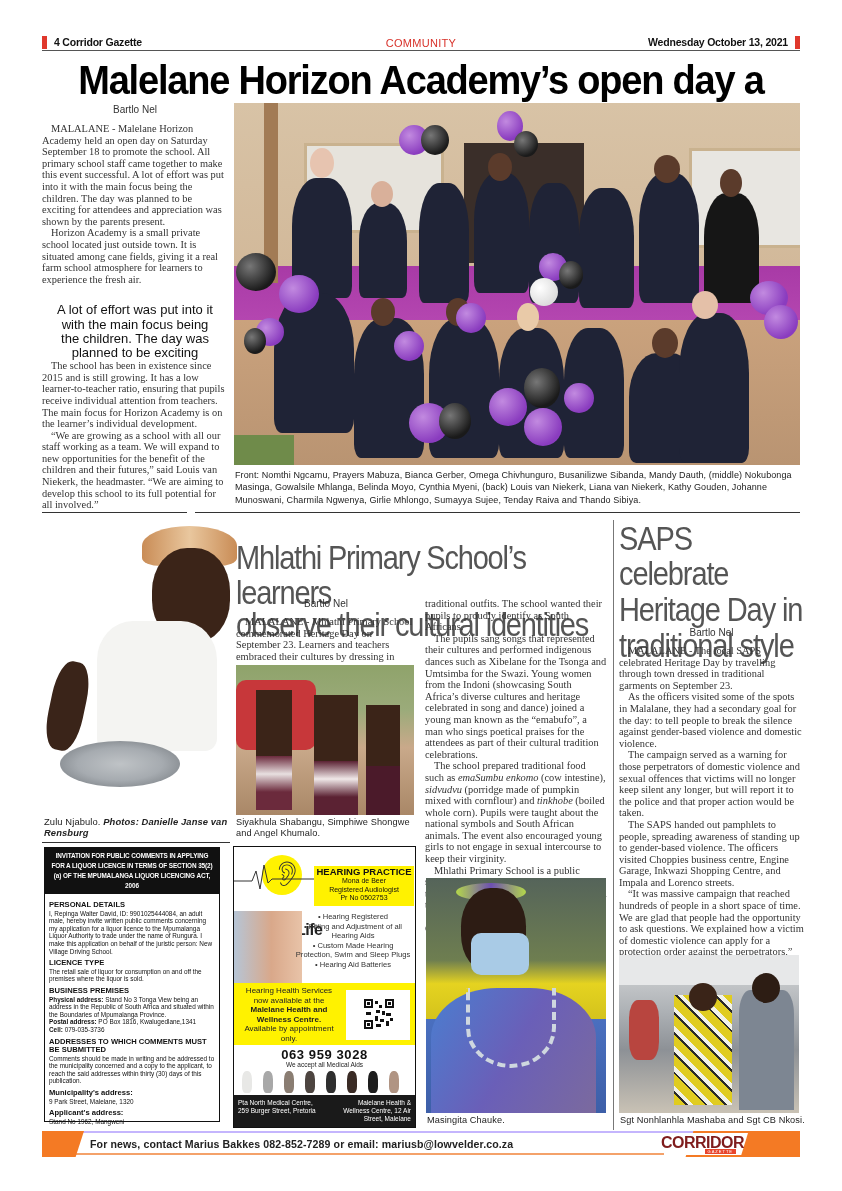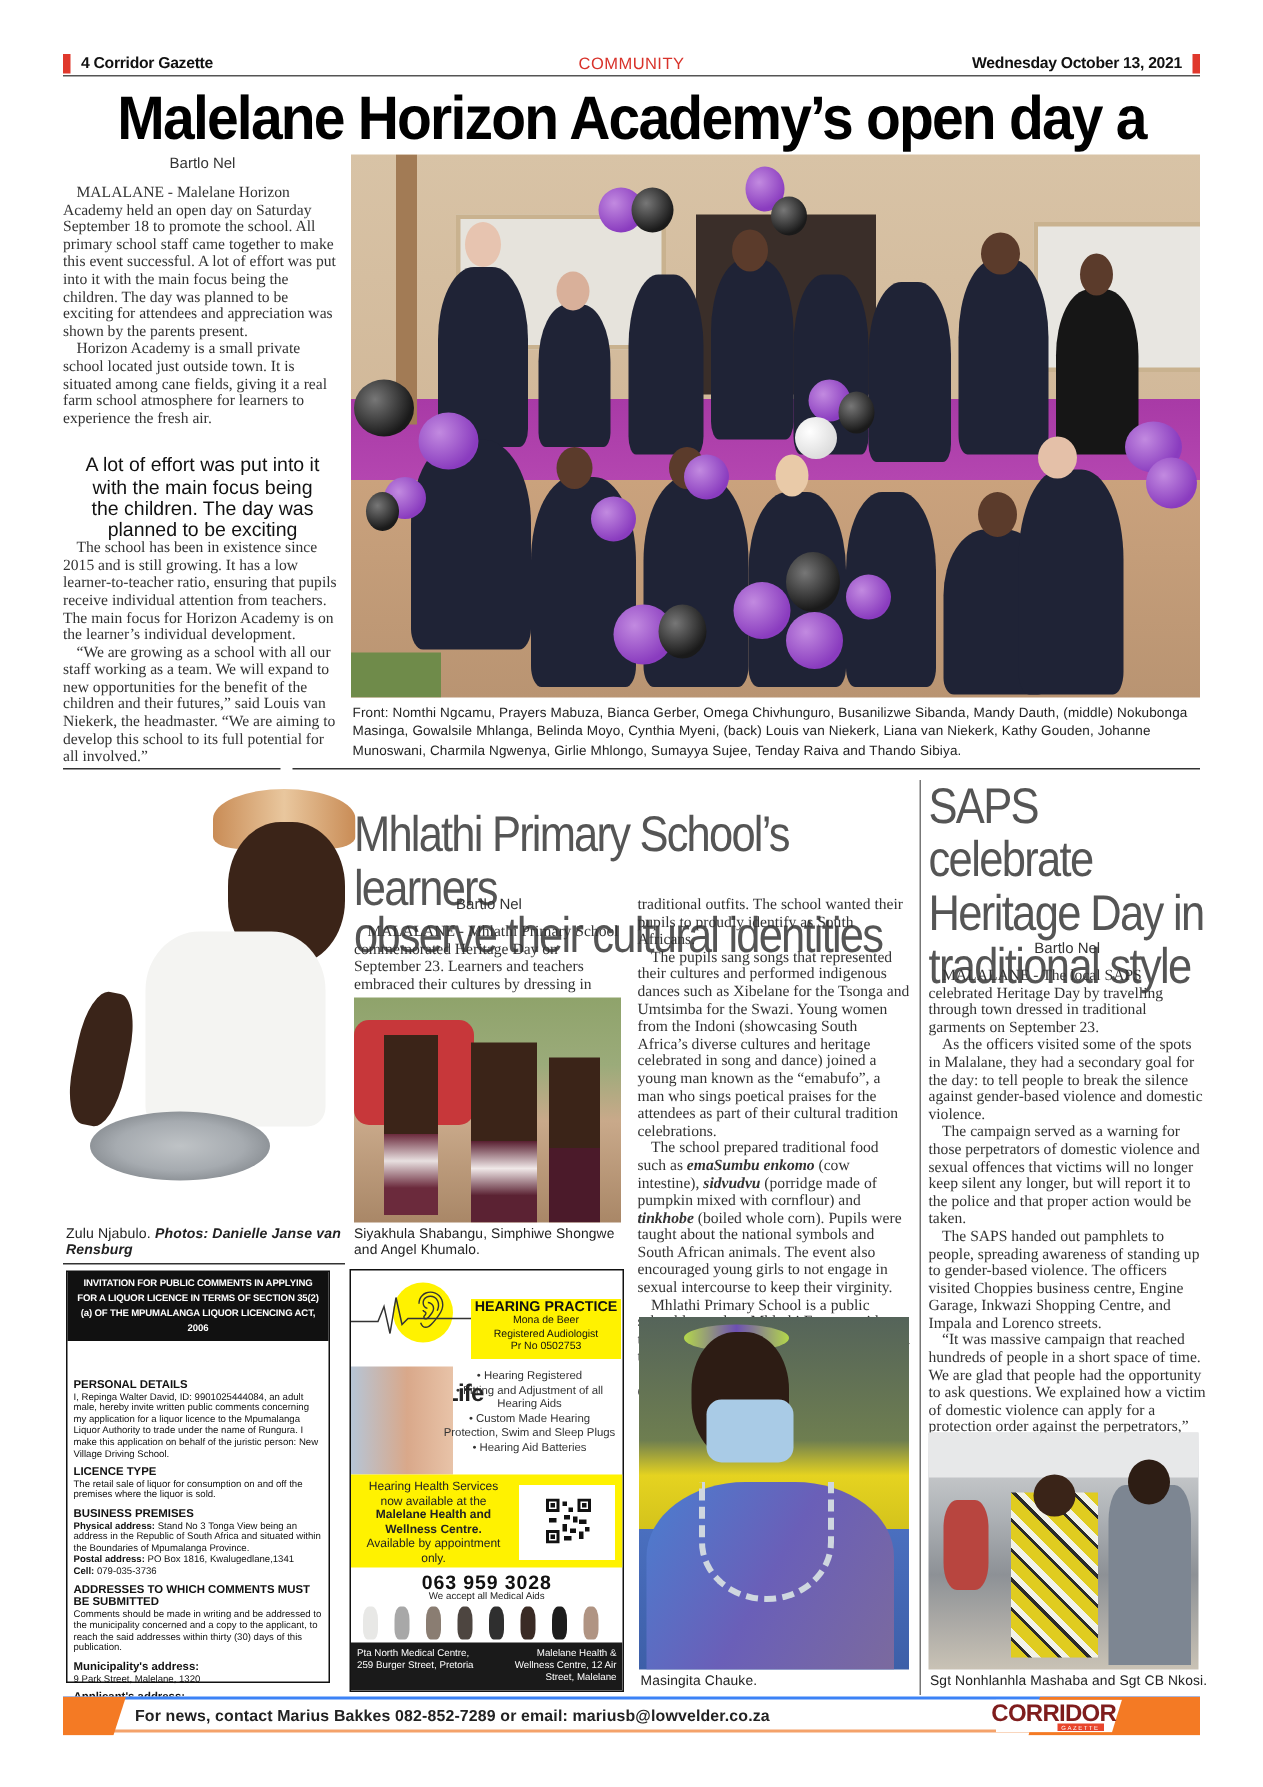--- a/index.html
+++ b/index.html
@@ -17,21 +17,21 @@
   .hdr .date { position: absolute; right: 12px; top: 1px; font-family: "Liberation Sans", sans-serif; font-size: 10.5px; font-weight: bold; color: #111; letter-spacing: -0.2px; }
 
   .headline { position: absolute; top: 55px; left: 42px; width: 758px; text-align: center;
     font-family: "Liberation Sans", sans-serif; font-weight: bold; font-size: 38px; line-height: 46px; letter-spacing: -1.2px; color: #000;
     transform: scaleY(1.08); transform-origin: top center; }
 
   .byline { font-family: "Liberation Sans", sans-serif; font-size: 10px; color: #333; text-align: center; }
 
   .body-text { font-size: 10.4px; line-height: 11.6px; color: #333; text-align: left; }
   .body-text p { text-indent: 9px; }
-  .body-text em { font-style: italic; font-weight: bold; }
+  .body-text em { font-style: italic; }
 
   .pullquote { font-family: "Liberation Sans", sans-serif; font-size: 13px; line-height: 14.2px; text-align: center; color: #111; }
 
   .caption { font-family: "Liberation Sans", sans-serif; font-size: 9px; line-height: 11.3px; color: #222; letter-spacing: 0.1px; }
   .caption b { font-style: italic; font-weight: bold; }
 
   .rule { position: absolute; height: 1px; background: #333; }
   .vrule { position: absolute; width: 1px; background: #777; }
 
   .head2 { font-family: "Liberation Sans", sans-serif; color: #555; font-size: 29px; line-height: 31px; letter-spacing: -1.2px; transform: scaleY(1.15); transform-origin: top left; }
@@ -53,21 +53,21 @@
   .bw { background: radial-gradient(circle at 35% 35%, #fff, #ddd 70%); }
 
   .photo-girl { background: #fff; }
   .photo-dance { background: linear-gradient(180deg, #8fa36b 0%, #9bab7a 30%, #c9a98a 55%, #a98767 100%); }
   .photo-woman { background: linear-gradient(180deg, #55645a 0%, #6e7e50 35%, #e5d320 45%, #d4c31c 60%, #4a6fbf 60%, #3d5fa8 100%); }
   .photo-police { background: linear-gradient(180deg, #d9dadb 0%, #aeb2b6 35%, #8d9196 60%, #c9c2b5 100%); }
 
   
   .notice { position: absolute; left: 44px; top: 847px; width: 176px; height: 275px; border: 1px solid #111; font-family: "Liberation Sans", sans-serif; font-size: 6.4px; line-height: 7.6px; color: #111; }
   .notice .nhead { background: #111; color: #fff; text-align: center; font-weight: bold; font-size: 6.4px; line-height: 10px; padding: 3px 4px; letter-spacing: -0.1px; }
-  .notice .nbody { padding: 21px 4px; }
+  .notice .nbody { padding: 3px 4px; }
   .notice h4 { font-size: 7.6px; font-weight: bold; margin-top: 4px; line-height: 8.6px; }
   .notice b { font-weight: bold; }
 
   
   .ad { position: absolute; left: 233px; top: 846px; width: 183px; height: 282px; border: 1px solid #111; background: #fff; font-family: "Liberation Sans", sans-serif; overflow: hidden; }
   .ad .yhead { position: absolute; left: 80px; top: 3px; width: 100px; height: 40px; background: #fff200; text-align: center; margin-top: 16px; }
   .ad .yhead .t1 { font-weight: bold; font-size: 9.5px; color: #111; line-height: 11px; }
   .ad .yhead .t2 { font-size: 7px; line-height: 8.5px; color: #111; }
   .ad .logo-circle { position: absolute; left: 28px; top: 8px; width: 40px; height: 40px; border-radius: 50%; background: #fff200; }
   .ad .logo-ear { position: absolute; left: 38px; top: 14px; font-size: 24px; color: #333; line-height: 26px; }
@@ -81,21 +81,21 @@
   .ad .qr { position: absolute; left: 112px; top: 7px; width: 64px; height: 50px; background: #fff; }
   .ad .phone { position: absolute; left: 0; width: 100%; top: 200px; text-align: center; font-size: 13px; font-weight: bold; color: #111; letter-spacing: 0.6px; }
   .ad .med { position: absolute; left: 0; width: 100%; top: 214px; text-align: center; font-size: 6.5px; color: #222; }
   .ad .aids { position: absolute; left: 6px; top: 224px; width: 170px; height: 24px; }
   .ad .aid { position: absolute; top: 0; width: 10px; height: 22px; border-radius: 40% 40% 30% 30%; }
   .ad .footer { position: absolute; left: 0; bottom: 0; width: 100%; height: 32px; background: #1a1a1a; color: #fff; font-size: 6.5px; line-height: 8px; }
   .ad .footer .l { position: absolute; left: 4px; top: 4px; }
   .ad .footer .r { position: absolute; right: 4px; top: 4px; text-align: right; }
 
   
-  .foot { position: absolute; left: 42px; top: 1131px; width: 758px; height: 24px; background: #fff; border-top: 2px solid #3b82f6; border-bottom: 2px solid #f4a26a; }
+  .foot { position: absolute; left: 42px; top: 1131px; width: 758px; height: 24px; background: #fff; border-top: 2px solid #c4b5fd; border-bottom: 2px solid #f4a26a; }
   .foot .tab-l { position: absolute; left: 0; top: -2px; width: 42px; height: 26px; background: #f47a24; clip-path: polygon(0 0, 100% 0, 80% 100%, 0 100%); }
   .foot .text { position: absolute; left: 48px; top: 5px; font-family: "Liberation Sans", sans-serif; font-weight: bold; font-size: 10.6px; color: #222; letter-spacing: 0.1px; }
   .foot .brand { position: absolute; right: 0; top: -2px; width: 130px; height: 26px; background: #f47a24; clip-path: polygon(18% 0, 100% 0, 100% 100%, 12% 100%); }
   .foot .brandbox { position: absolute; right: 52px; top: 0; width: 84px; height: 22px; background: #fff; clip-path: polygon(0 0, 100% 0, 92% 100%, 0 100%); }
   .foot .logo { position: absolute; right: 56px; top: 1px; font-family: "Liberation Sans", sans-serif; font-weight: bold; font-size: 16px; color: #7f1d1d; letter-spacing: -0.5px; }
   .foot .sub { position: absolute; right: 64px; top: 16px; font-family: "Liberation Sans", sans-serif; font-size: 4px; color: #fff; background: #e8452c; padding: 0 3px; letter-spacing: 1px; }
 </style>
 </head>
 <body>
 

